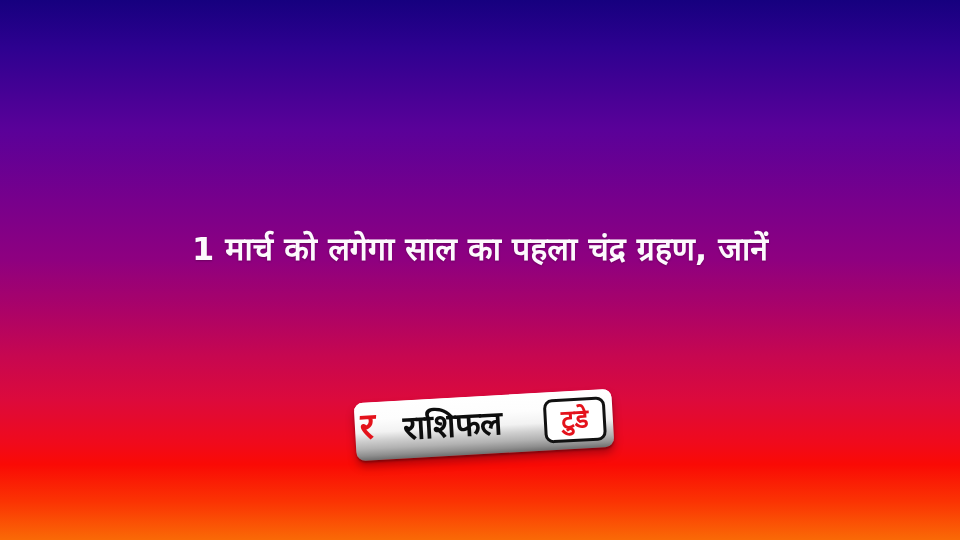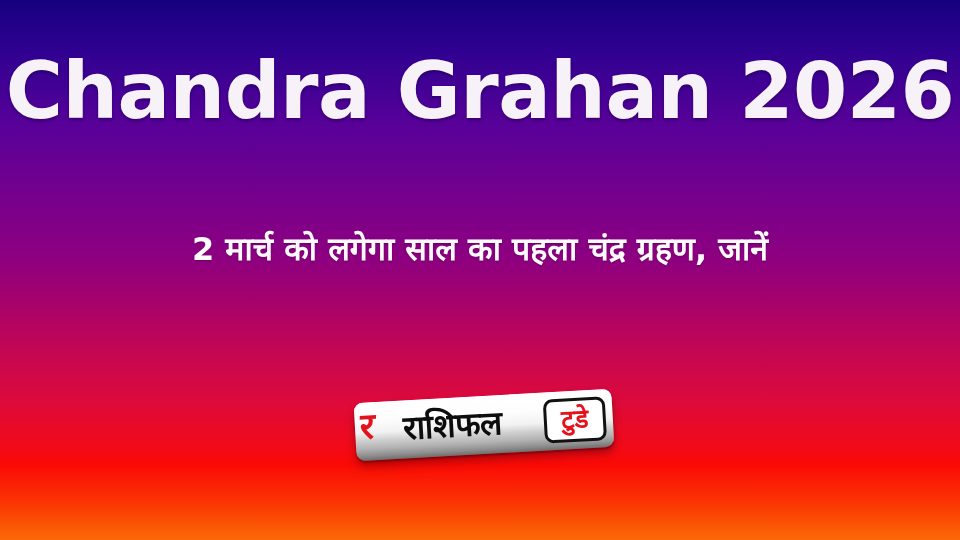--- a/index.html
+++ b/index.html
@@ -189,27 +189,24 @@
       rgba(70, 0, 8, 0) 100%);
     filter: blur(3px);
     z-index: -1;
   }
 </style>
 </head>
 <body>
 
 <div class="poster">
 
-  <div class="title-wrap">
-    <h1 class="poster-title">Chandra Grahan 2026</h1>
-  </div>
 
   <div class="subtitle-wrap">
     <p class="poster-subtitle">
-      <span class="sub-line">2 मार्च को लगेगा साल का पहला चंद्र ग्रहण, जानें</span>
+      <span class="sub-line">1 मार्च को लगेगा साल का पहला चंद्र ग्रहण, जानें</span>
     </p>
   </div>
 
   <div class="logo-wrap">
     <div class="logo-shadow"></div>
     <div class="logo-bar">
       <div class="logo-left">
         <span class="logo-accent">र</span>
         <span class="logo-word">राशिफल</span>
       </div>

